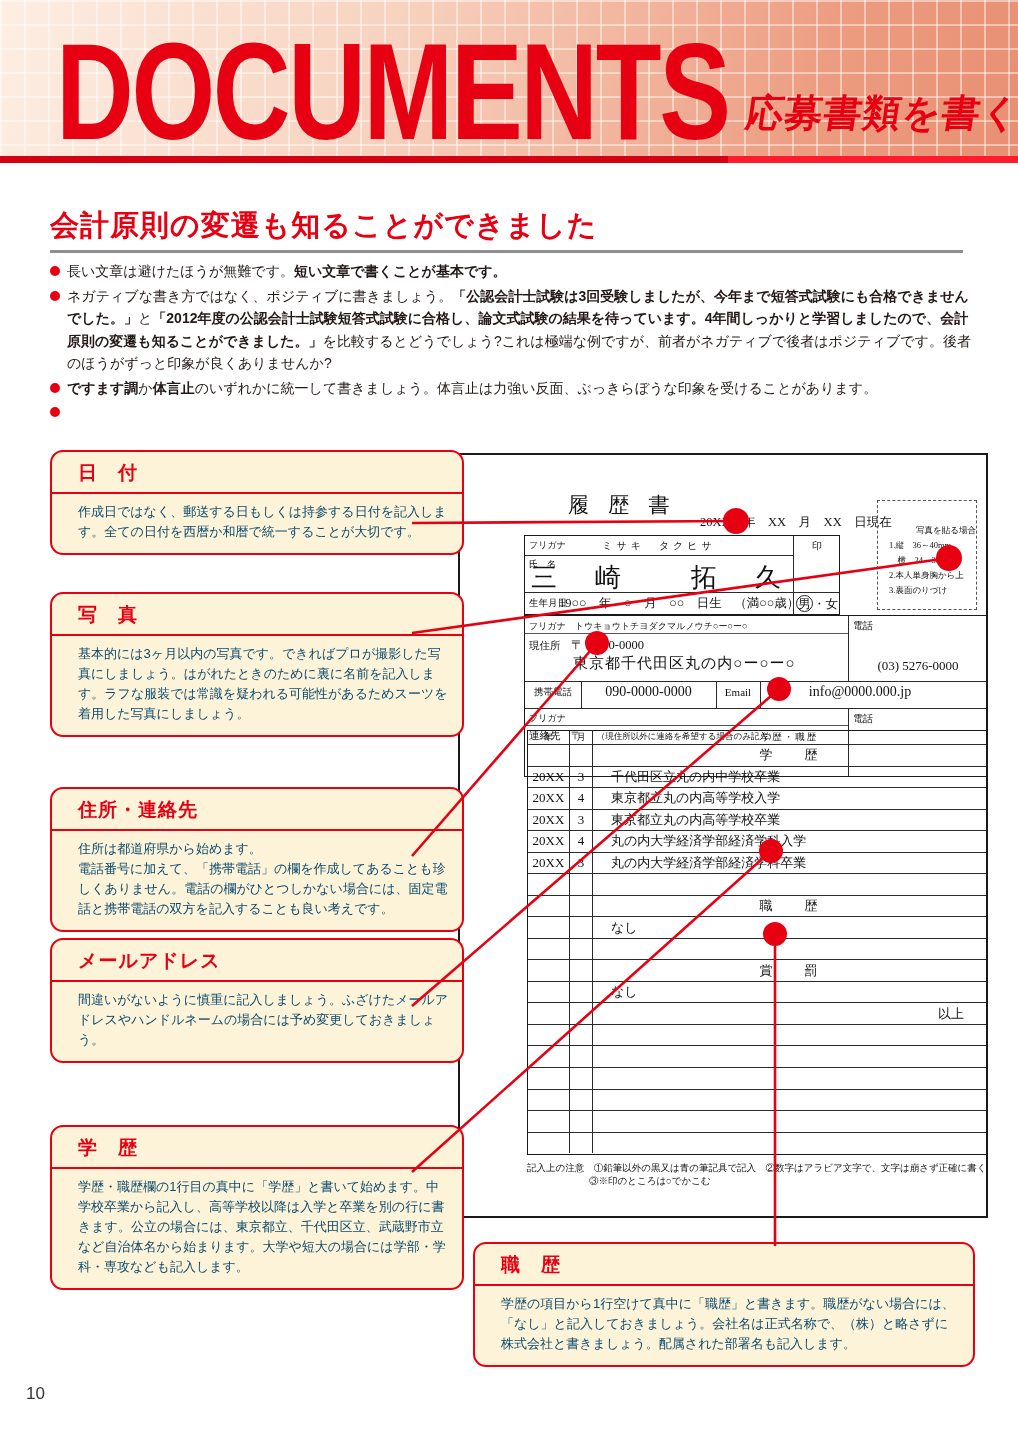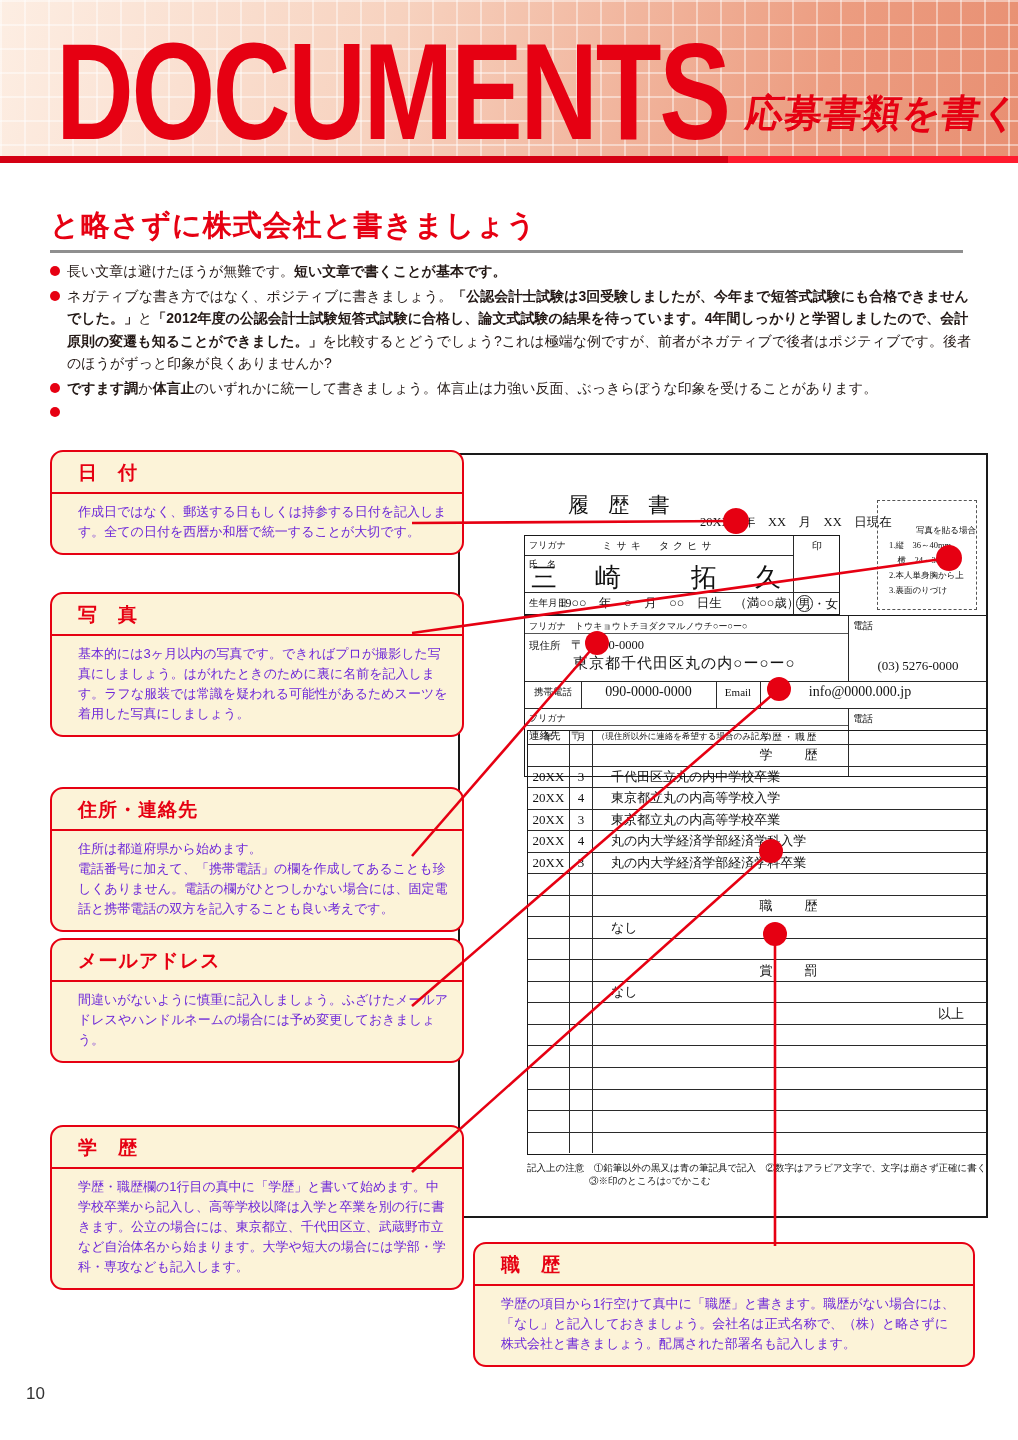--- a/index.html
+++ b/index.html
@@ -27,21 +27,21 @@
            font-size:14px;line-height:22.5px;color:#231815;}
   .bullets li{position:relative;padding-left:17px;margin-bottom:2px;}
   .bdot{position:absolute;left:0;top:6px;width:10px;height:10px;border-radius:50%;background:#e60012;}
   .btxt .b{font-weight:bold;}
 
   
   .callout{position:absolute;left:50px;width:414px;background:#fcf3d8;border:2.5px solid #e60012;
            border-radius:13px;box-sizing:border-box;overflow:hidden;}
   .callout .ct{font-size:19px;font-weight:bold;color:#e60012;padding:8px 10px 6px 26px;
                border-bottom:2.5px solid #e60012;letter-spacing:1px;}
-  .callout .cb{font-size:13px;line-height:1.54;color:#6d28d9;padding:8px 13px 11px 26px;white-space:pre-line;}
+  .callout .cb{font-size:13px;line-height:1.54;color:#0c4a6e;padding:8px 13px 11px 26px;white-space:pre-line;}
   #co-work{left:473px;width:502px;}
 
   
   .form{position:absolute;left:458px;top:453px;width:530px;height:765px;background:#fff;
         border:2px solid #1a1a1a;box-sizing:border-box;
         font-family:"Liberation Serif","DejaVu Serif",serif;color:#111;}
   .form *{box-sizing:border-box;}
   .abs{position:absolute;}
   .r-title{left:108px;top:36px;font-size:21px;letter-spacing:7px;white-space:nowrap;}
   .r-date{left:240px;top:59px;font-size:12.5px;white-space:nowrap;}
@@ -117,21 +117,21 @@
 
 <div class="page">
 
   <div class="hdr z1">
     <div class="hdr-en">DOCUMENTS</div>
     <div class="hdr-ja">応募書類を書く</div>
     <div class="bar-l"></div>
     <div class="bar-r"></div>
   </div>
 
-  <div class="sec-title">と略さずに株式会社と書きましょう</div>
+  <div class="sec-title">会計原則の変遷も知ることができました</div>
   <div class="sec-rule"></div>
   <ul class="bullets">
       <li><span class="bdot"></span><span class="btxt"><span>長い文章は避けたほうが無難です。</span><span class="b">短い文章で書くことが基本です。</span></span></li>
       <li><span class="bdot"></span><span class="btxt"><span>ネガティブな書き方ではなく、ポジティブに書きましょう。</span><span class="b">「公認会計士試験は3回受験しましたが、今年まで短答式試験にも合格できませんでした。」</span><span>と</span><span class="b">「2012年度の公認会計士試験短答式試験に合格し、論文式試験の結果を待っています。4年間しっかりと学習しましたので、会計原則の変遷も知ることができました。」</span><span>を比較するとどうでしょう?これは極端な例ですが、前者がネガティブで後者はポジティブです。後者のほうがずっと印象が良くありませんか?</span></span></li>
       <li><span class="bdot"></span><span class="btxt"><span class="b">ですます調</span><span>か</span><span class="b">体言止</span><span>のいずれかに統一して書きましょう。体言止は力強い反面、ぶっきらぼうな印象を受けることがあります。</span></span></li>
       <li><span class="bdot"></span></li>
     </ul>
 
   <div class="callout z3" style="top:450px">
     <div class="ct">日　付</div>

